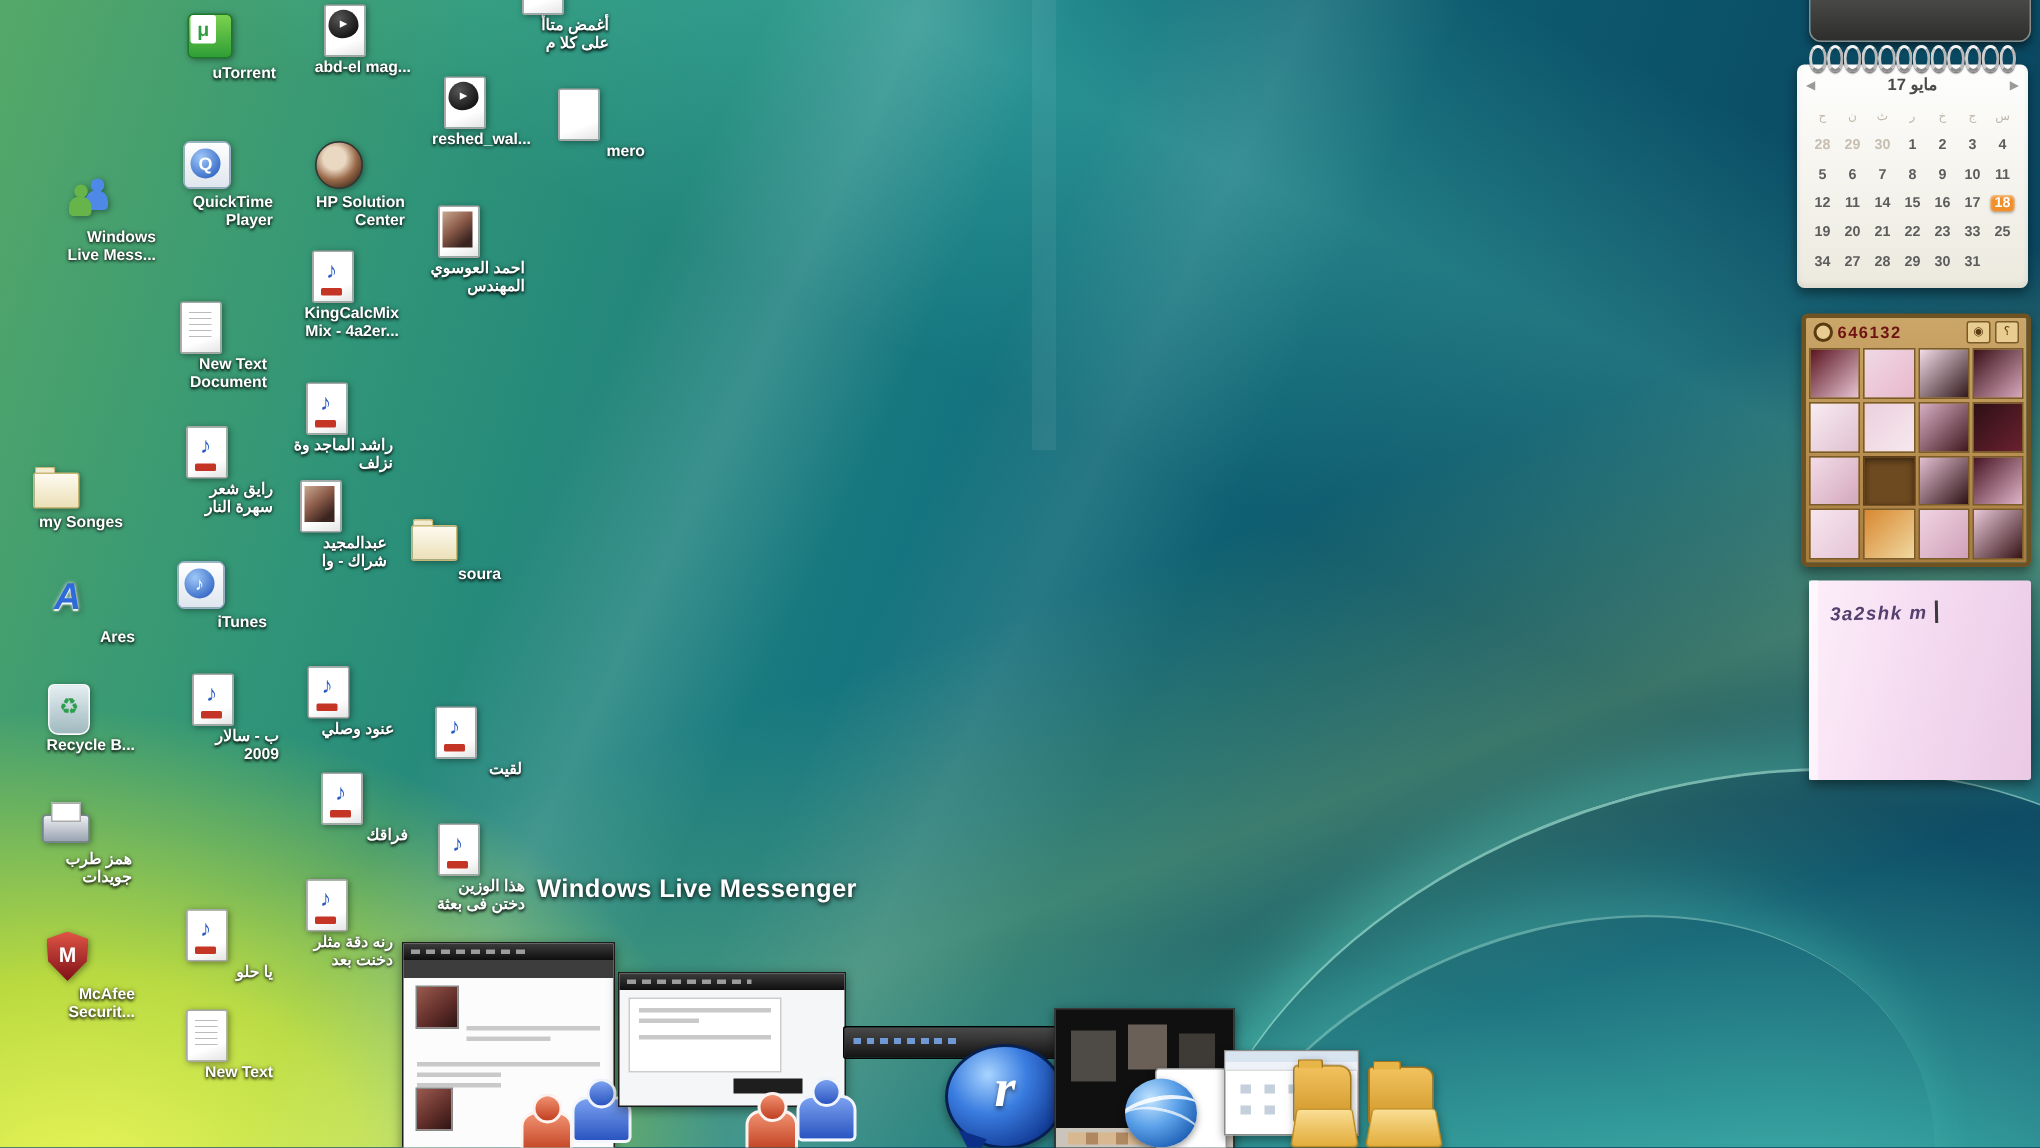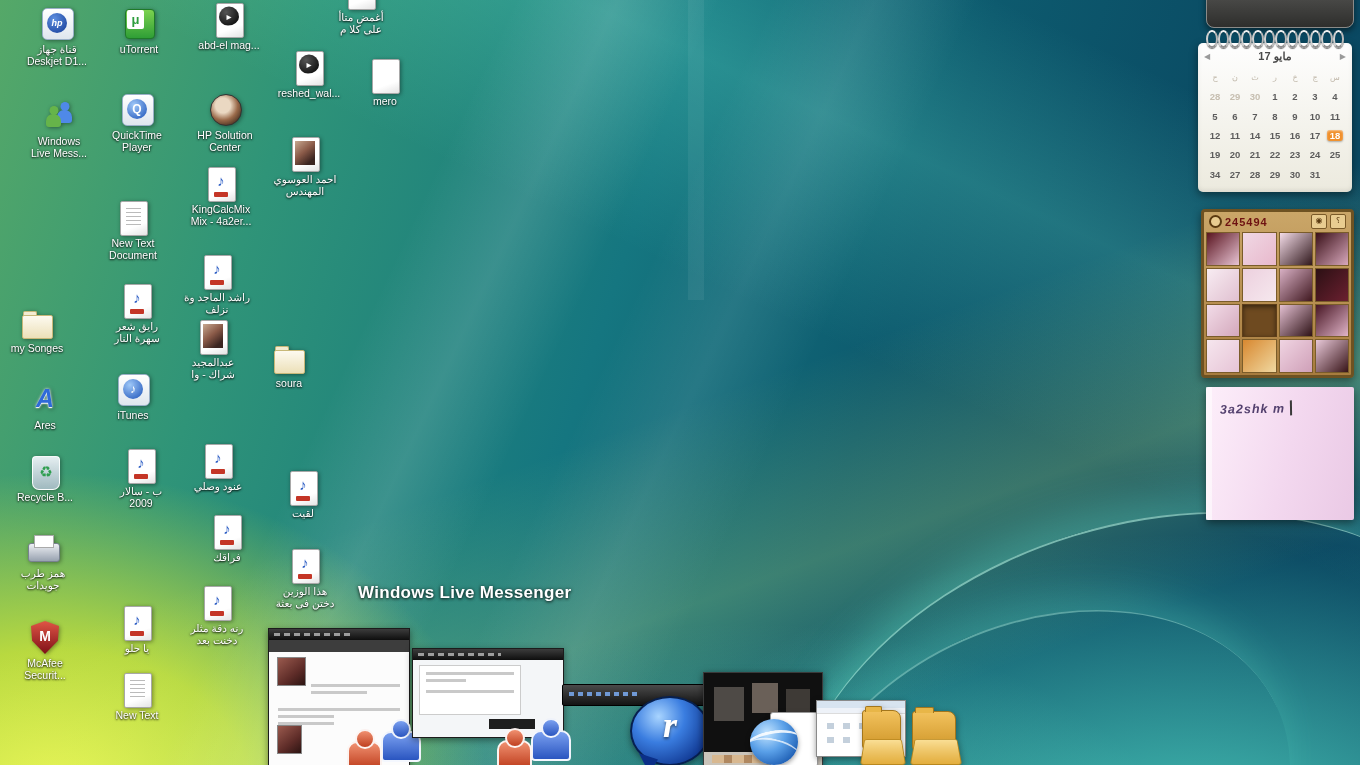--- a/index.html
+++ b/index.html
@@ -21,22 +21,22 @@
       linear-gradient(25deg, transparent 58%, rgba(120,255,220,.20) 74%, transparent 88%);}
   .arc{position:absolute;border-radius:50%;border-top:2px solid rgba(190,255,235,.55);
        box-shadow:0 -18px 38px rgba(120,255,220,.28);}
   #arc1{right:-160px;bottom:-280px;width:740px;height:520px;transform:rotate(-17deg);}
   #arc2{right:60px;bottom:-240px;width:520px;height:380px;transform:rotate(-24deg);opacity:.7;}
   #sheen{position:absolute;left:688px;top:0;width:16px;height:300px;background:rgba(255,255,255,.06);}
 
   
   #icons{position:absolute;inset:0;}
   .dicon{position:absolute;width:90px;text-align:center;cursor:default;}
-  .lbl{display:block;margin-top:1px;color:#fff;font-weight:normal;font-size:10.5px;line-height:12px;
-       text-shadow:0 1px 2px rgba(0,0,0,.85),0 0 3px rgba(0,0,0,.5);}
+  .lbl{display:block;margin-top:1px;color:#fff;font-weight:bold;font-size:10.5px;line-height:12px;
+       text-shadow:0 1px 2px rgba(0,0,0,.85),0 0 3px rgba(0,0,0,.5);text-align:right;}
   .ln{display:block;white-space:nowrap;}
   .gi{display:block;width:34px;height:36px;margin:0 auto;position:relative;
       filter:drop-shadow(1px 1px 2px rgba(0,0,0,.4));}
   .pg{position:absolute;left:4px;top:1px;width:26px;height:33px;border-radius:2px;
       background:linear-gradient(160deg,#fff 70%,#e4e4e4);border:1px solid #a8a8a8;}
   .mus{position:absolute;left:0;right:0;top:6px;text-align:center;color:#2b5cc4;font-size:15px;font-weight:bold;}
   .rtag{position:absolute;left:10px;right:10px;bottom:5px;height:5px;background:#c43526;border-radius:1px;}
   .rblob{position:absolute;left:50%;top:40%;transform:translate(-50%,-50%);width:20px;height:19px;
          background:radial-gradient(circle at 35% 30%,#555,#000);color:#fff;font-size:10px;
          line-height:19px;text-align:center;border-radius:50% 50% 55% 45%/55% 55% 45% 45%;}
@@ -190,30 +190,20 @@
 </head>
 <body>
 
 <div id="wall"></div>
 <div id="beams"></div>
 <div id="arc1" class="arc"></div>
 <div id="arc2" class="arc"></div>
 <div id="sheen"></div>
 
 <div id="icons">
-    <div class="dicon" style="left: 12px; top: 6px;">
-      <span class="gi">
-        <span class="sq"></span>
-        <span class="hpc">hp</span>
-      </span>
-      <span class="lbl">
-        <span class="ln">قناة جهاز</span>
-        <span class="ln">Deskjet D1...</span>
-      </span>
-    </div>
     <div class="dicon" style="left: 94px; top: 6px;">
       <span class="gi">
         <span class="utsq"></span>
         <span class="utg">μ</span>
       </span>
       <span class="lbl">
         <span class="ln">uTorrent</span>
       </span>
     </div>
     <div class="dicon" style="left: 184px; top: 2px;">
@@ -244,21 +234,21 @@
       </span>
     </div>
     <div class="dicon" style="left: 340px; top: 58px;">
       <span class="gi">
         <span class="pg"></span>
       </span>
       <span class="lbl">
         <span class="ln">mero</span>
       </span>
     </div>
-    <div class="dicon" style="left: 14px; top: 98px;">
+    <div class="dicon" style="left: 14px; top: 115px;">
       <span class="gi">
         <span class="person" style="--c:#4f89e8;right:4px;top:12px;width:15px;height:13px;"></span>
         <span class="person" style="--c:#66b44a;left:4px;top:16px;width:15px;height:13px;"></span>
       </span>
       <span class="lbl">
         <span class="ln">Windows</span>
         <span class="ln">Live Mess...</span>
       </span>
     </div>
     <div class="dicon" style="left: 92px; top: 92px;">
@@ -539,37 +529,37 @@
       <span>14</span>
       <span>15</span>
       <span>16</span>
       <span>17</span>
       <span class="hl">18</span>
       <span>19</span>
       <span>20</span>
       <span>21</span>
       <span>22</span>
       <span>23</span>
-      <span>24</span>
+      <span>33</span>
       <span>25</span>
       <span>34</span>
       <span>27</span>
       <span>28</span>
       <span>29</span>
       <span>30</span>
       <span>31</span>
       <span></span>
     </div>
 </div>
 
 <div id="puzzle">
   <div class="pzhead">
     <span class="pztimer">
       <span class="clockdot"></span>
-      <span>245494</span>
+      <span>646132</span>
     </span>
     <span class="pzbtns">
       <span class="pzbtn">◉</span>
       <span class="pzbtn">؟</span>
     </span>
   </div>
   <div id="pz-grid">
       <div class="ptile" style="background: linear-gradient(135deg, rgb(90, 21, 32), rgb(232, 196, 212));"></div>
       <div class="ptile" style="background: linear-gradient(135deg, rgb(240, 216, 228), rgb(232, 184, 204));"></div>
       <div class="ptile" style="background: linear-gradient(135deg, rgb(244, 220, 232), rgb(48, 24, 28));"></div>

